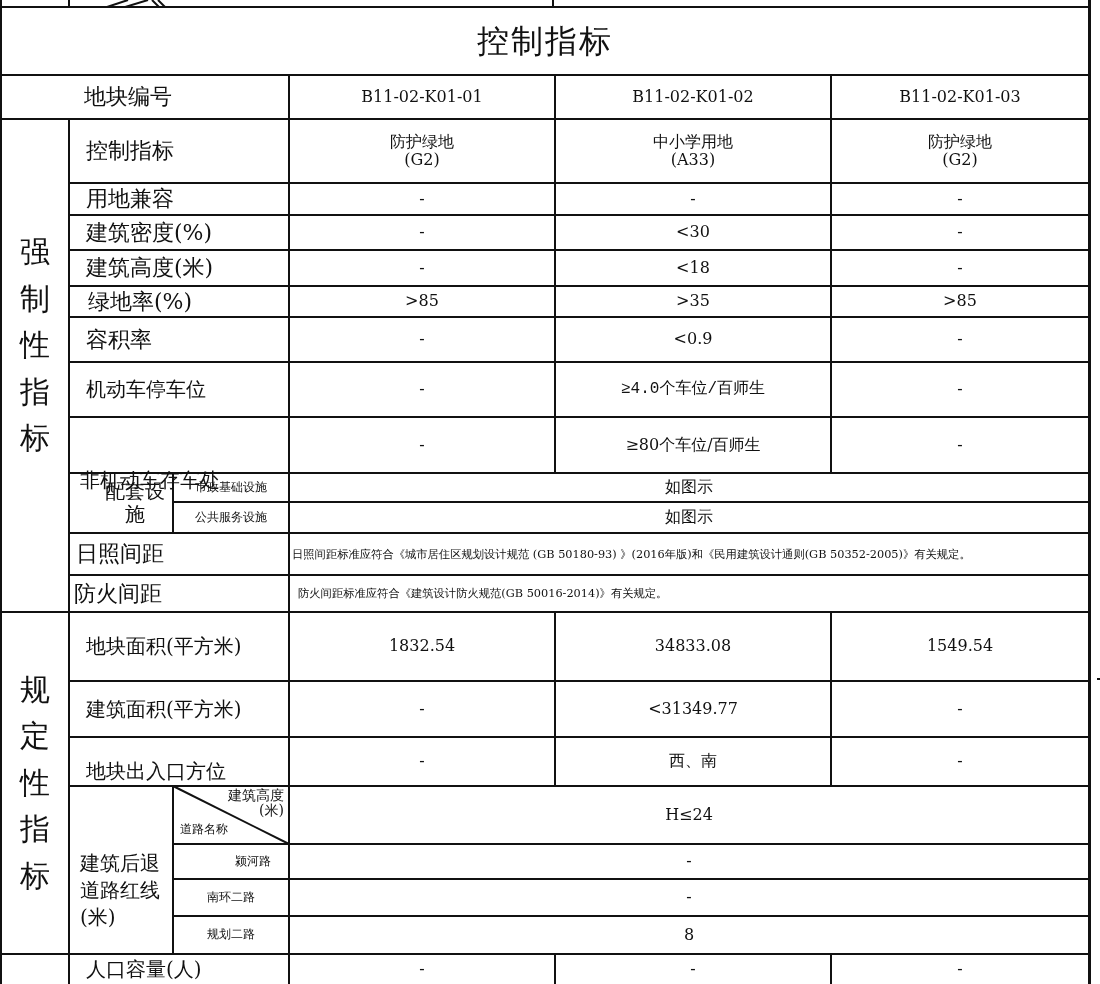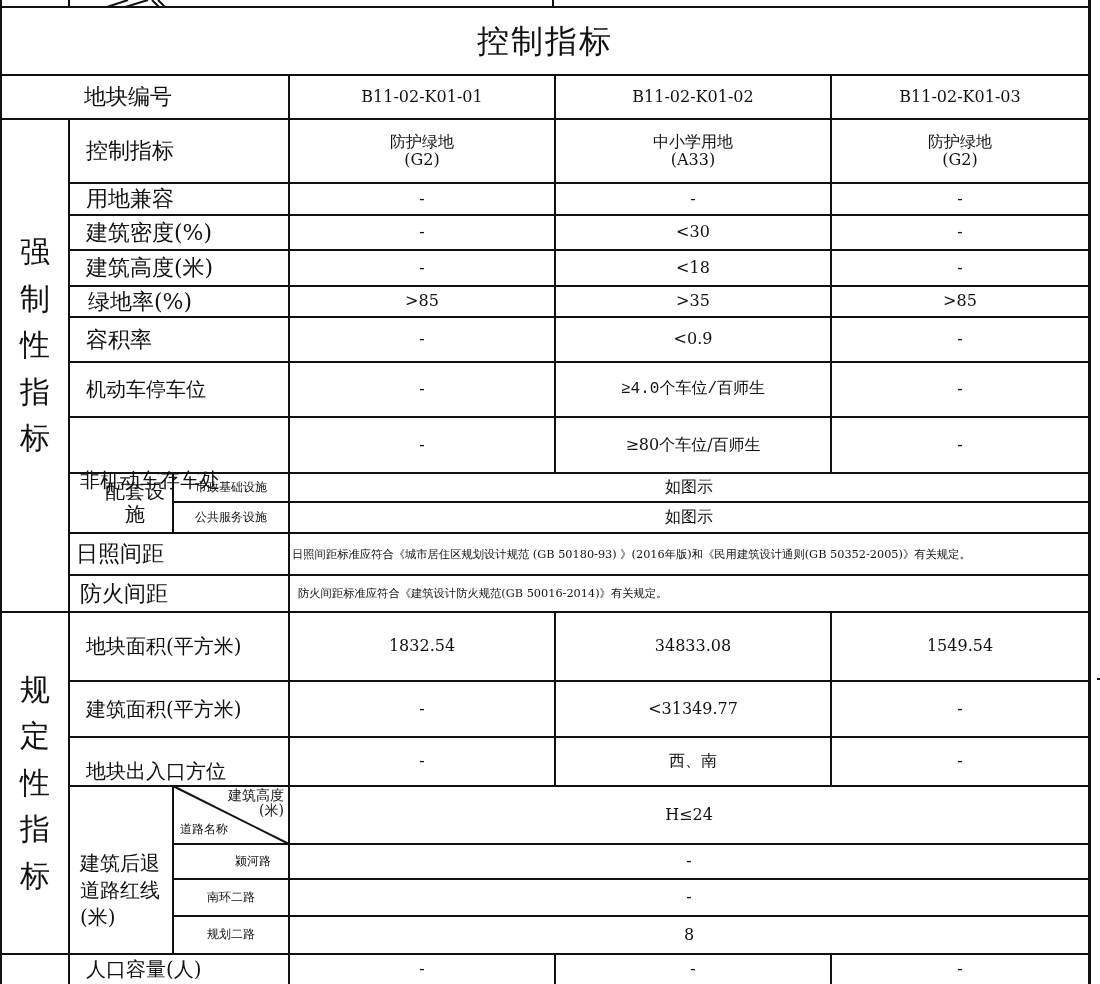--- a/index.html
+++ b/index.html
@@ -145,21 +145,21 @@
 
 <div class="cell f20" style="left:70px; top:474px; width:102px; height:58px;padding-left:28px;">配套设施</div>
 <div class="cell f12" style="left:174px; top:474px; width:114px; height:27px;">市政基础设施</div>
 <div class="cell f16" style="left:290px; top:474px; width:798px; height:27px;">如图示</div>
 <div class="cell f12" style="left:174px; top:503px; width:114px; height:29px;">公共服务设施</div>
 <div class="cell f16" style="left:290px; top:503px; width:798px; height:29px;">如图示</div>
 
 <div class="cell f18 left" style="left:70px; top:534px; width:218px; height:40px; padding-left:6px;">日照间距</div>
 <div class="cell note" style="left:290px; top:534px; width:798px; height:40px; font-size:11.3px;">日照间距标准应符合《城市居住区规划设计规范 (GB 50180-93) 》(2016年版)和《民用建筑设计通则(GB 50352-2005)》有关规定。</div>
 
-<div class="cell f18 left" style="left:70px; top:576px; width:218px; height:35px; padding-left:10px;">防火间距</div>
+<div class="cell f18 left" style="left:70px; top:576px; width:218px; height:35px; padding-left:4px;">防火间距</div>
 <div class="cell note" style="left:290px; top:576px; width:798px; height:35px; padding-left:8px; font-size:11.3px;">防火间距标准应符合《建筑设计防火规范(GB 50016-2014)》有关规定。</div>
 
 <div class="cell vert" style="left:2px; top:613px; width:66px; height:340px;">
   <span>规</span>
   <span>定</span>
   <span>性</span>
   <span>指</span>
   <span>标</span>
 </div>
 

